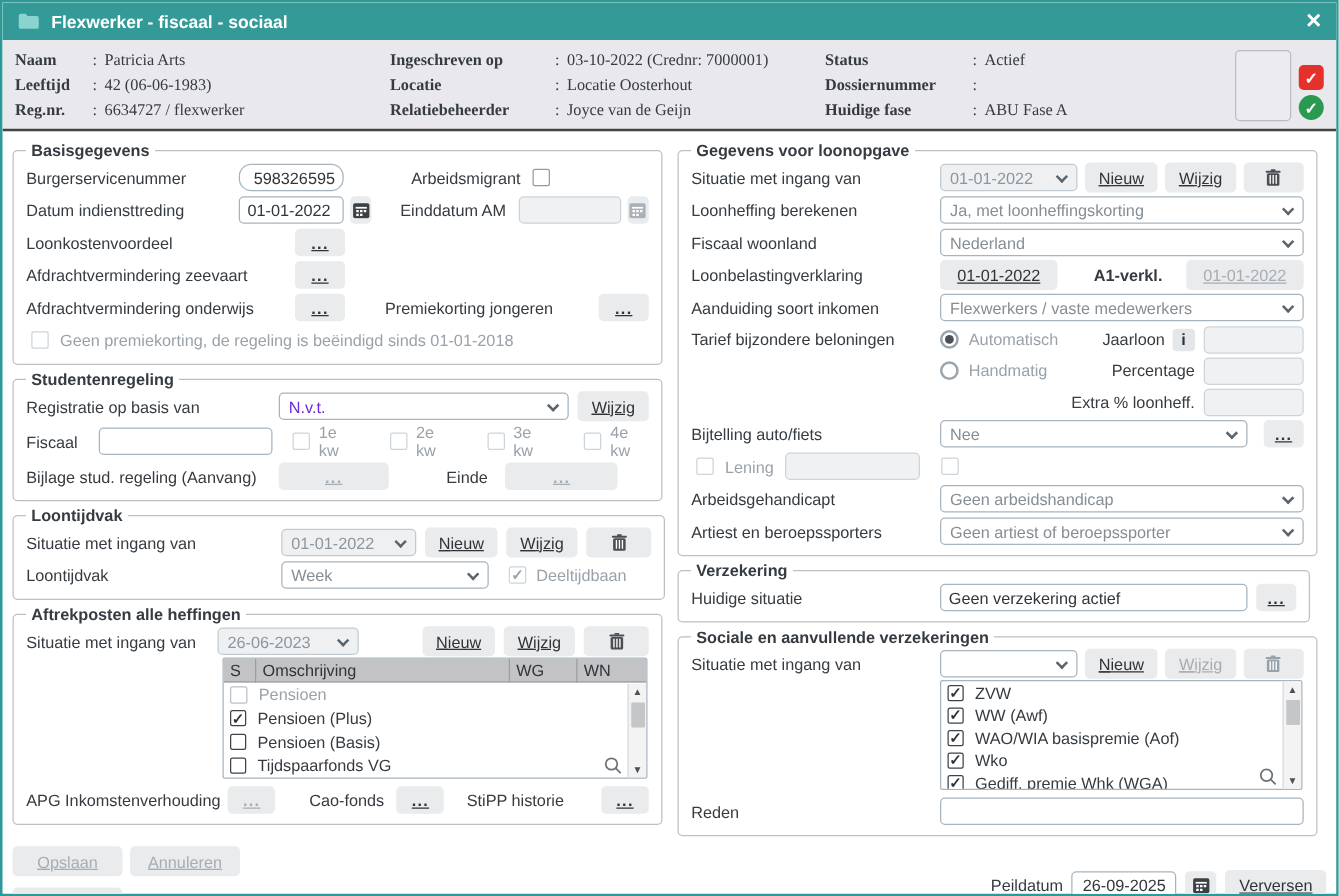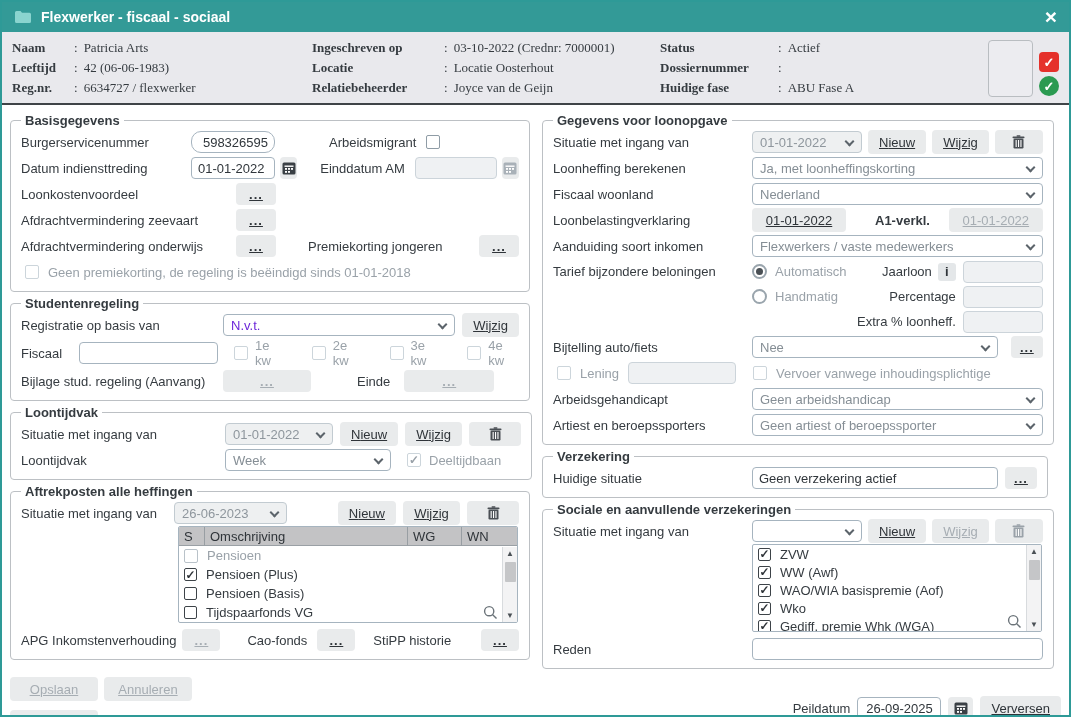--- a/index.html
+++ b/index.html
@@ -432,21 +432,20 @@
               <span>Nee</span>
               <span class="chev"></span>
             </span>
           <button class="btn dots ml-auto" style="width:32px">...</button>
         </div>
         <div class="r">
           <span class="cb dis" style="margin-left:4px"></span>
           <span class="gray" style="margin-left:9px;width:48px">Lening</span>
           <input class="inp dis" style="width: 108px;" value="">
           <span class="cb dis" style="margin-left:17px"></span>
-          <span class="gray" style="margin-left:9px">Vervoer vanwege inhoudingsplichtige</span>
         </div>
         <div class="r">
           <span class="lbl" style="width:199px">Arbeidsgehandicapt</span>
           <span class="sel" style="flex:1">
               <span>Geen arbeidshandicap</span>
               <span class="chev"></span>
             </span>
         </div>
         <div class="r">
           <span class="lbl" style="width:199px">Artiest en beroepssporters</span>

